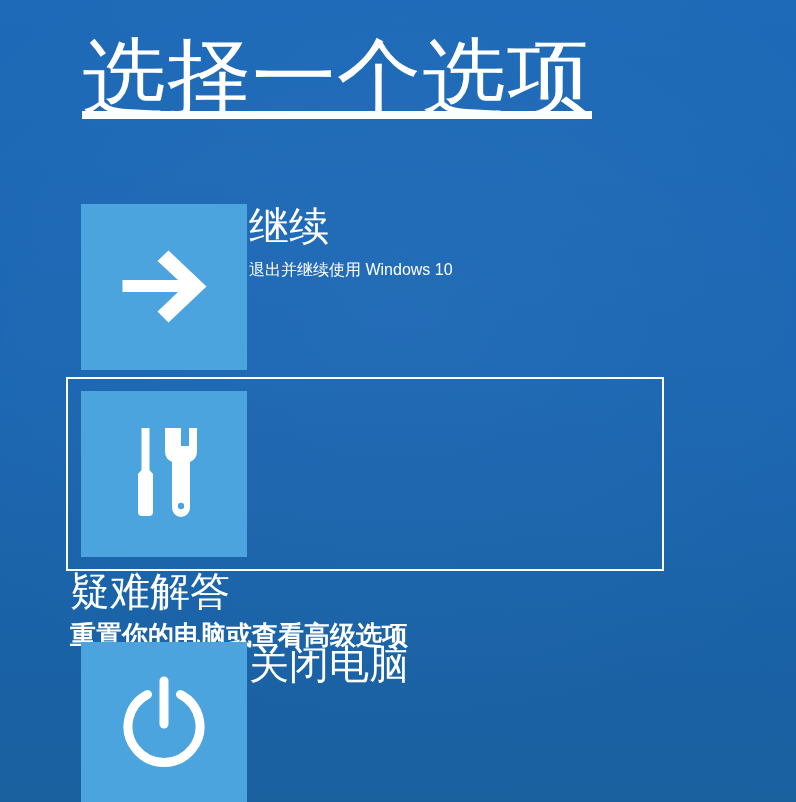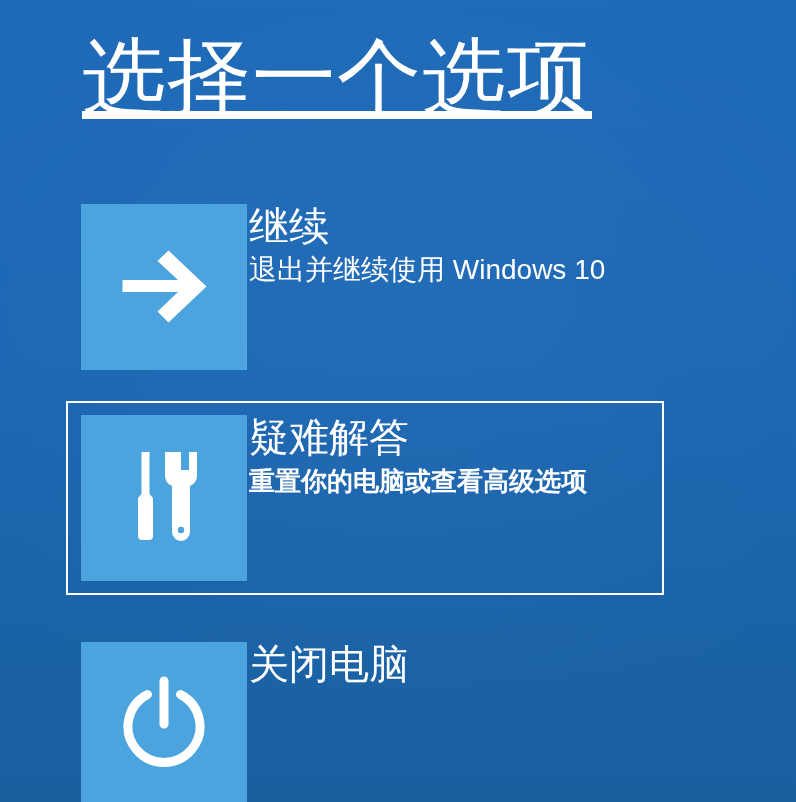--- a/index.html
+++ b/index.html
@@ -50,21 +50,21 @@
     height: 194px;
     display: flex;
     align-items: flex-start;
     border: 2px solid transparent;
   }
   .option.selected {
     border-color: #ffffff;
   }
 
   .option-1 { top: 196px; }
-  .option-2 { top: 401px; }
+  .option-2 { top: 377px; flex-direction: column; }
   .option-3 { top: 634px; }
 
   .tile {
     width: 166px;
     height: 166px;
     flex: 0 0 166px;
     margin-left: 13px;
     margin-top: 6px;
     background: #4ba4de;
     display: flex;
@@ -83,21 +83,21 @@
 
   .option-title {
     font-size: 40px;
     line-height: 52px;
     font-weight: 400;
     color: #ffffff;
     white-space: nowrap;
   }
 
   .option-subtitle {
-    font-size: 28px;
+    font-size: 16px;
     line-height: 32px;
     font-weight: 400;
     color: #ffffff;
     white-space: nowrap;
     margin-top: 2px;
   }
   .option.selected .option-subtitle {
     font-size: 26px;
     font-weight: 700;
   }

